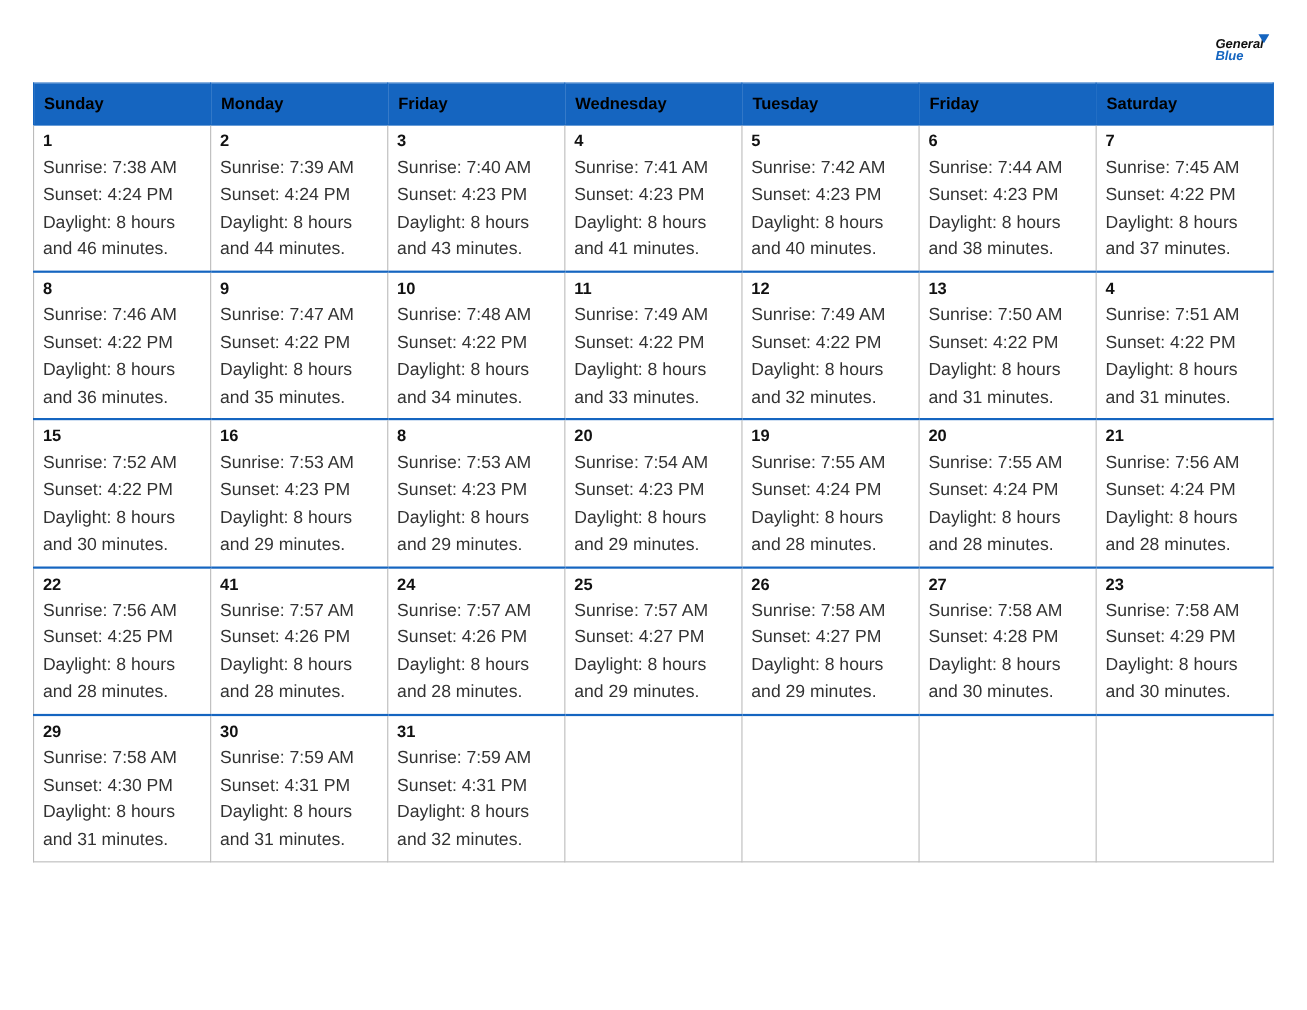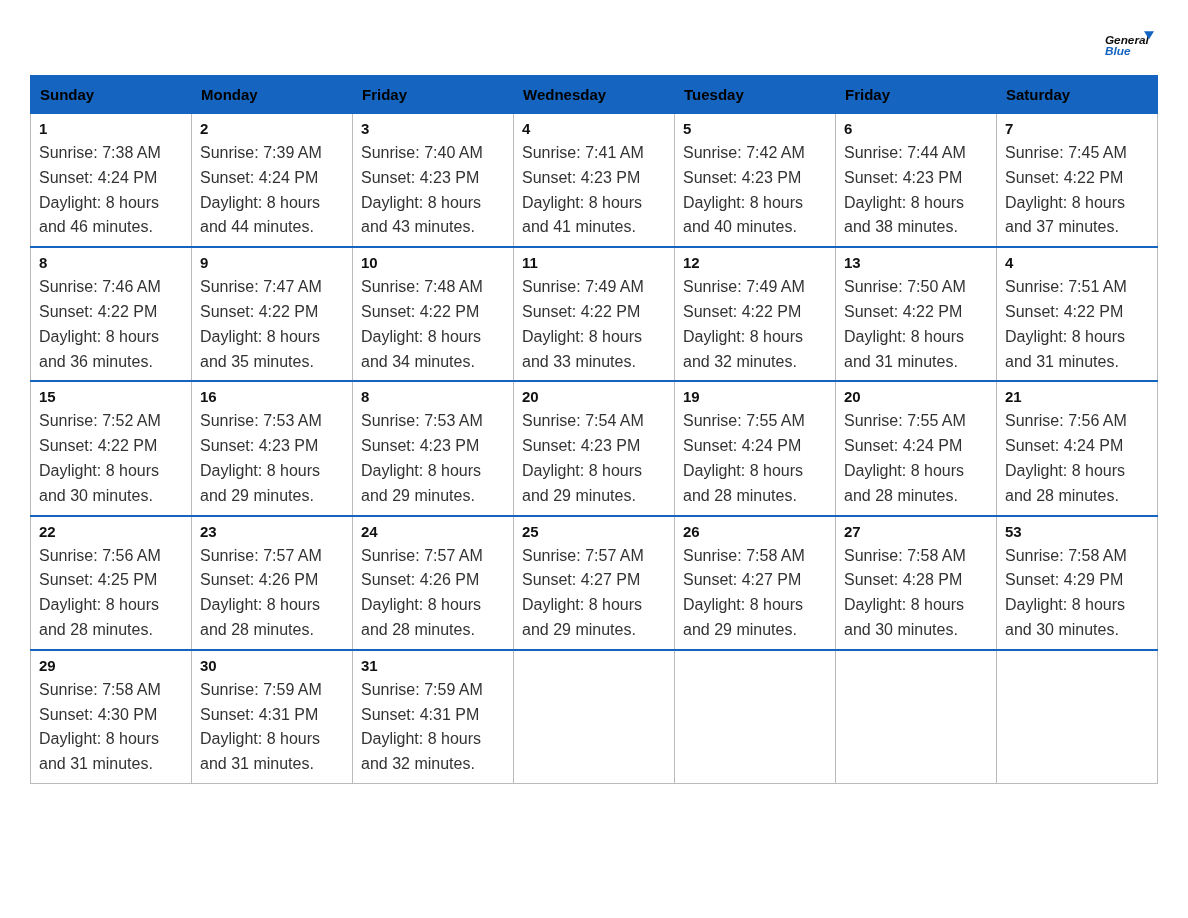--- a/index.html
+++ b/index.html
@@ -200,41 +200,41 @@
           <div class="day-number">21</div>
           <div class="day-info">Sunrise: 7:56 AM<br>Sunset: 4:24 PM<br>Daylight: 8 hours<br>and 28 minutes.</div>
         </td>
       </tr>
       <tr class="row-border-top">
         <td>
           <div class="day-number">22</div>
           <div class="day-info">Sunrise: 7:56 AM<br>Sunset: 4:25 PM<br>Daylight: 8 hours<br>and 28 minutes.</div>
         </td>
         <td>
-          <div class="day-number">23</div>
+          <div class="day-number">41</div>
           <div class="day-info">Sunrise: 7:57 AM<br>Sunset: 4:26 PM<br>Daylight: 8 hours<br>and 28 minutes.</div>
         </td>
         <td>
           <div class="day-number">24</div>
           <div class="day-info">Sunrise: 7:57 AM<br>Sunset: 4:26 PM<br>Daylight: 8 hours<br>and 28 minutes.</div>
         </td>
         <td>
           <div class="day-number">25</div>
           <div class="day-info">Sunrise: 7:57 AM<br>Sunset: 4:27 PM<br>Daylight: 8 hours<br>and 29 minutes.</div>
         </td>
         <td>
           <div class="day-number">26</div>
           <div class="day-info">Sunrise: 7:58 AM<br>Sunset: 4:27 PM<br>Daylight: 8 hours<br>and 29 minutes.</div>
         </td>
         <td>
           <div class="day-number">27</div>
           <div class="day-info">Sunrise: 7:58 AM<br>Sunset: 4:28 PM<br>Daylight: 8 hours<br>and 30 minutes.</div>
         </td>
         <td>
-          <div class="day-number">53</div>
+          <div class="day-number">23</div>
           <div class="day-info">Sunrise: 7:58 AM<br>Sunset: 4:29 PM<br>Daylight: 8 hours<br>and 30 minutes.</div>
         </td>
       </tr>
       <tr class="row-border-top">
         <td>
           <div class="day-number">29</div>
           <div class="day-info">Sunrise: 7:58 AM<br>Sunset: 4:30 PM<br>Daylight: 8 hours<br>and 31 minutes.</div>
         </td>
         <td>
           <div class="day-number">30</div>

